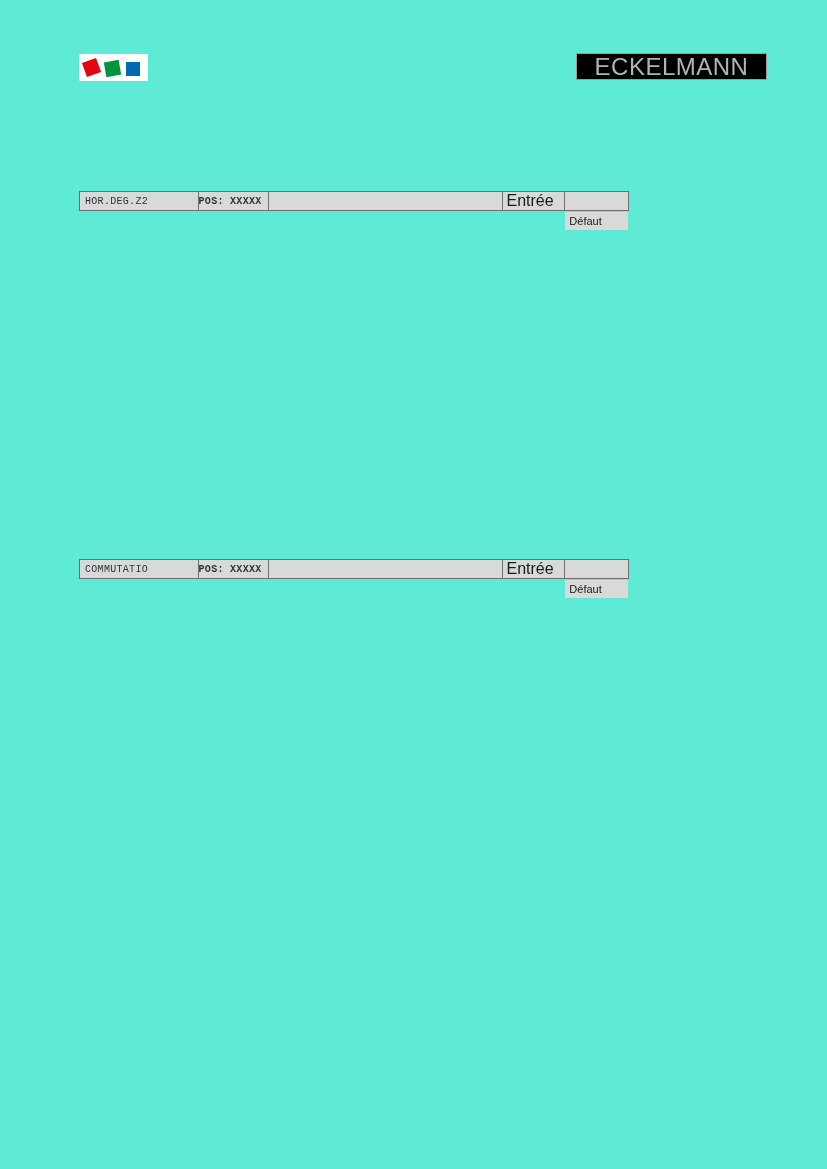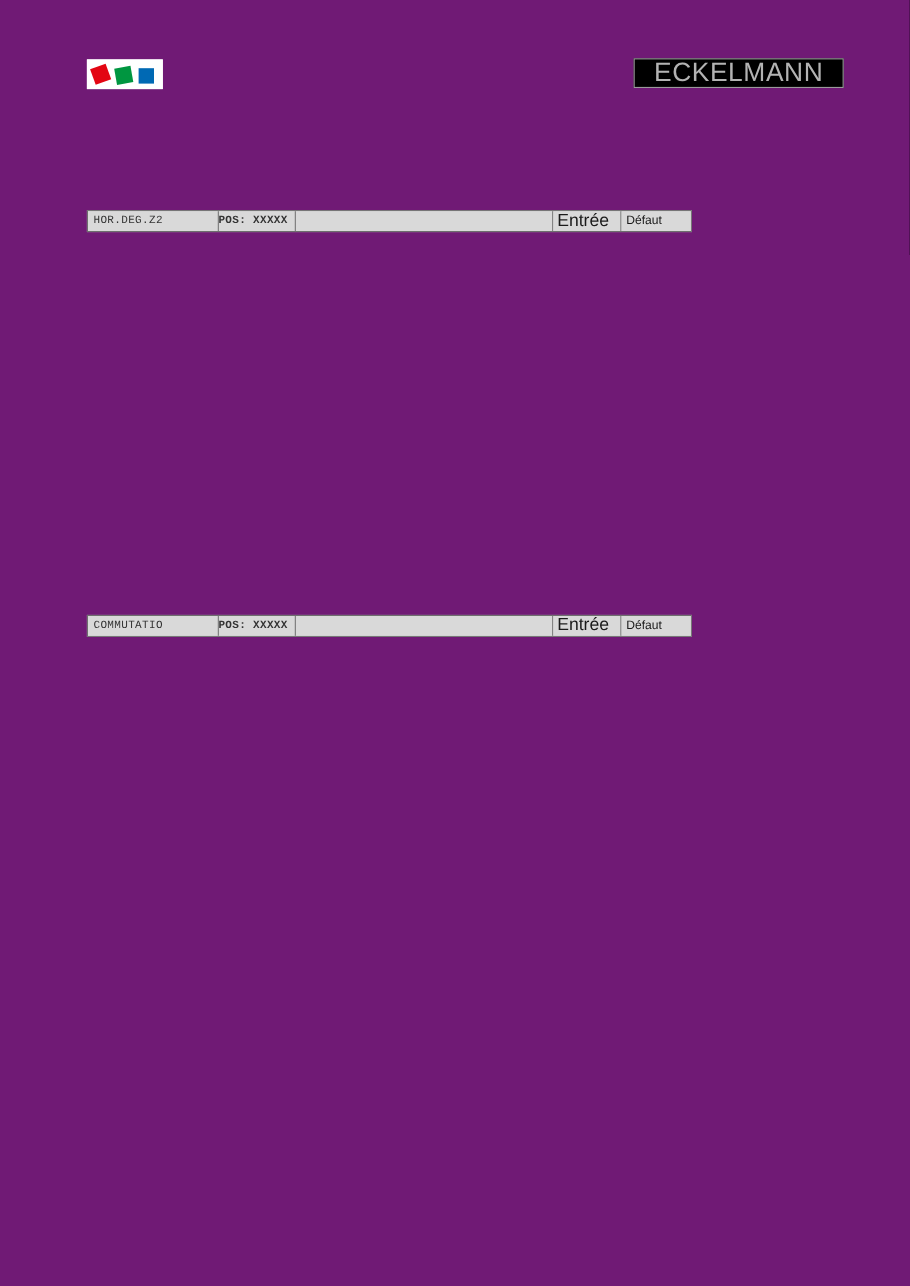--- a/index.html
+++ b/index.html
@@ -14,21 +14,21 @@
     font-family: "Liberation Sans", sans-serif;
     overflow: hidden;
   }
 
   .page {
     position: absolute;
     left: 0;
     top: 0;
     width: 827px;
     height: 1169px;
-    background: #701a75;
+    background: #5eead4;
   }
 
   
   .logo {
     position: absolute;
     left: 79px;
     top: 54px;
     width: 69px;
     height: 27px;
     background: #ffffff;
@@ -135,20 +135,21 @@
     width: 78px;
     padding-left: 4px;
     font-size: 16px;
     color: #1a1a1a;
   }
   .cell-default {
     width: 78px;
     padding-left: 4px;
     font-size: 11px;
     color: #1a1a1a;
+    margin-top: 20px;
   }
 
   #block-1 { top: 191px; }
   #block-2 { top: 559px; }
 </style>
 </head>
 <body>
 
 <div class="page">
 

